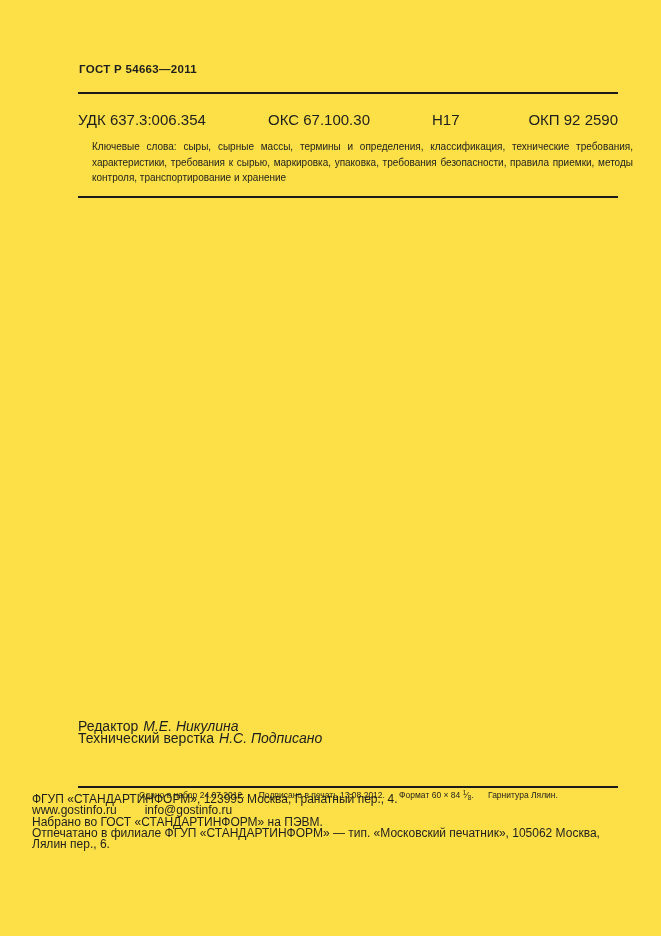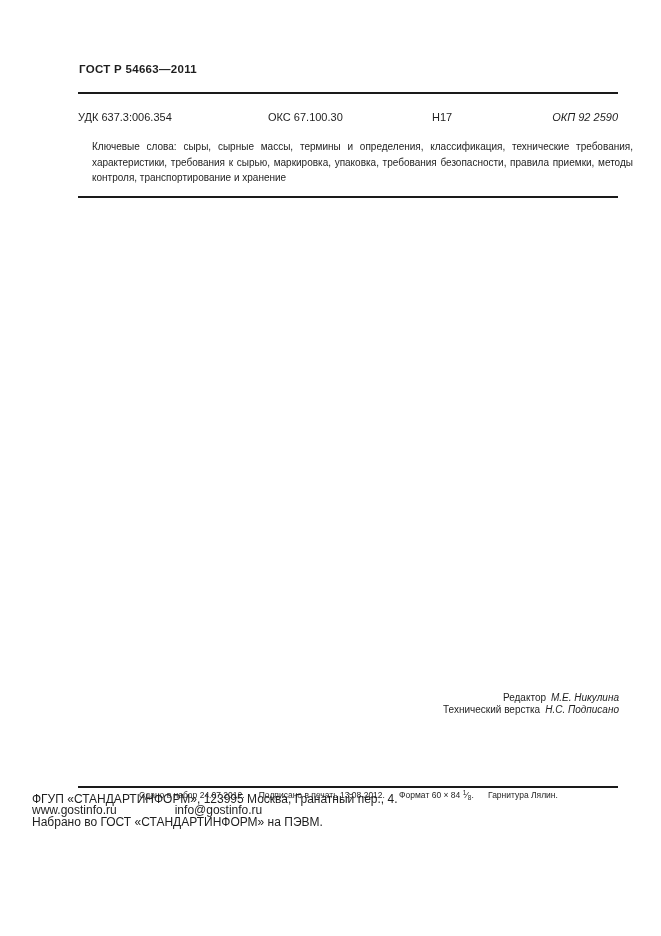--- a/index.html
+++ b/index.html
@@ -2,21 +2,21 @@
 <html lang="ru"><head>
 <meta charset="utf-8">
 <title>Scanned document page</title>
 <style>
   html, body { margin: 0; padding: 0; background: #d7d7d7; }
   .page {
     position: relative;
     width: 661px;
     height: 936px;
     margin: 0 auto;
-    background: #ffffff;
+    background: #fde047;
     font-family: "Liberation Sans", "DejaVu Sans", sans-serif;
     color: #1e1e1e;
     overflow: hidden;
   }
   .std-number {
     position: absolute;
     left: 79px; top: 63px;
     font-size: 11.5px;
     font-weight: bold;
     letter-spacing: 0.3px;
@@ -27,41 +27,41 @@
     width: 540px;
     height: 2px;
     background: #1a1a1a;
   }
   .rule-top { top: 92px; }
   .rule-mid { top: 196px; }
   .rule-bottom { top: 786px; height: 1.5px; }
   .class-item {
     position: absolute;
     top: 111px;
-    font-size: 11px;
+    font-size: 15px;
     white-space: nowrap;
   }
   .class-udk { left: 78px; }
   .class-oks { left: 268px; text-align: right; }
   .class-group { left: 432px; }
-  .class-okp { right: 43px; font-style: italic; }
+  .class-okp { right: 43px; }
   .keywords {
     position: absolute;
     left: 92px; top: 139px;
     width: 541px;
     font-size: 10px;
     line-height: 15.5px;
     text-align: justify;
   }
   .credits {
     position: absolute;
-    left: 78px; top: 692px;
+    left: 78px; top: 720px;
     width: 541px;
-    text-align: right;
-    font-size: 10px;
+    text-align: left;
+    font-size: 14px;
     line-height: 12.4px;
   }
   .credit-name {
     font-style: italic;
     margin-left: 5px;
   }
   .imprint {
     position: absolute;
     left: 78px; top: 759px;
     width: 541px;
@@ -75,21 +75,21 @@
   .frac-slash { font-size: 9.5px; }
   .frac-den { font-size: 6.5px; vertical-align: -2px; }
   .publisher {
     position: absolute;
     left: 32px; top: 794px;
     width: 581px;
     text-align: left;
     font-size: 12px;
     line-height: 11.3px;
   }
-  .publisher-website { margin-right: 58px; }
+  .publisher-website { margin-right: 28px; }
 </style>
 </head>
 <body>
 
 <div class="page">
 
   <div class="std-number">ГОСТ Р 54663—2011</div>
 
   <div class="rule rule-top"></div>
 
@@ -116,15 +116,16 @@
   </div>
 
   <div class="rule rule-bottom"></div>
 
   <div class="publisher">
     <div>ФГУП «СТАНДАРТИНФОРМ», 123995 Москва, Гранатный пер., 4.</div>
     <div>
       <span class="publisher-website">www.gostinfo.ru</span><span>info@gostinfo.ru</span>
     </div>
     <div>Набрано во ГОСТ «СТАНДАРТИНФОРМ» на ПЭВМ.</div>
+    <div>Отпечатано в филиале ФГУП «СТАНДАРТИНФОРМ» — тип. «Московский печатник», 105062  Москва, Лялин пер., 6.</div>
   </div>
 
 </div>
 
 </body></html>

